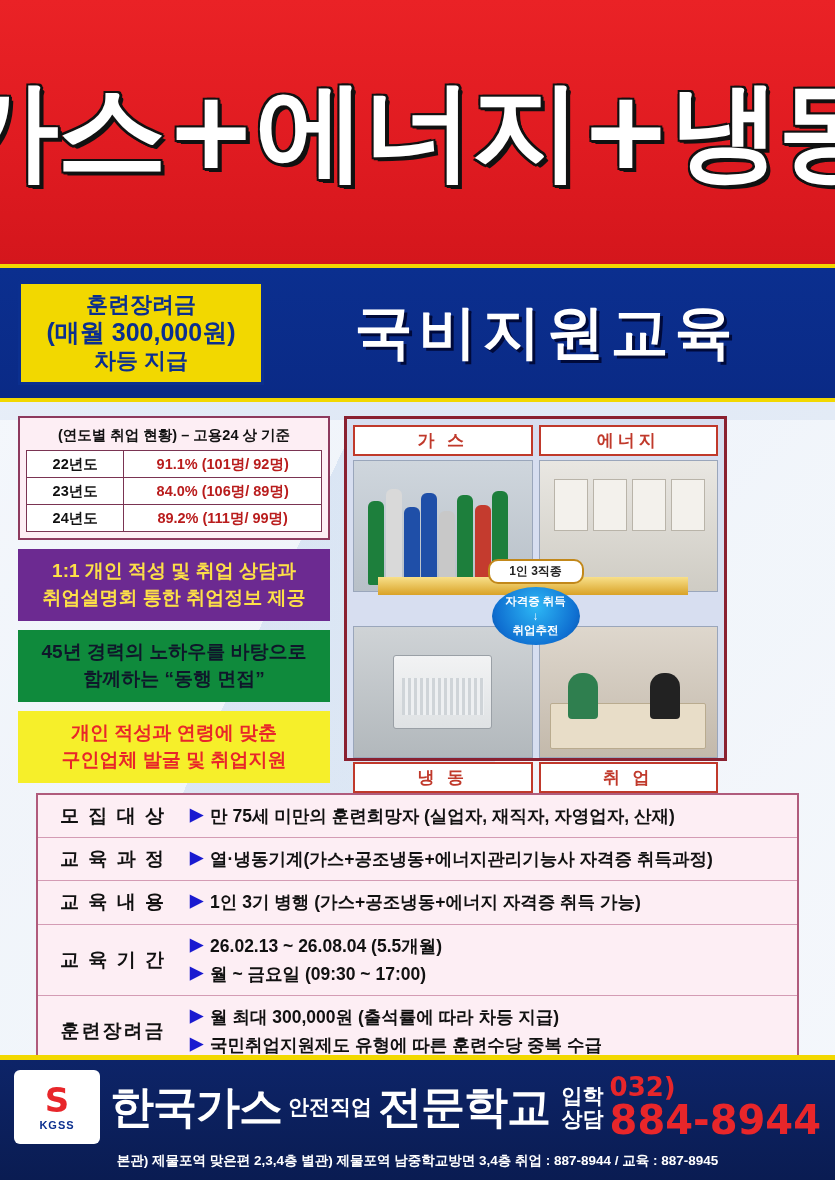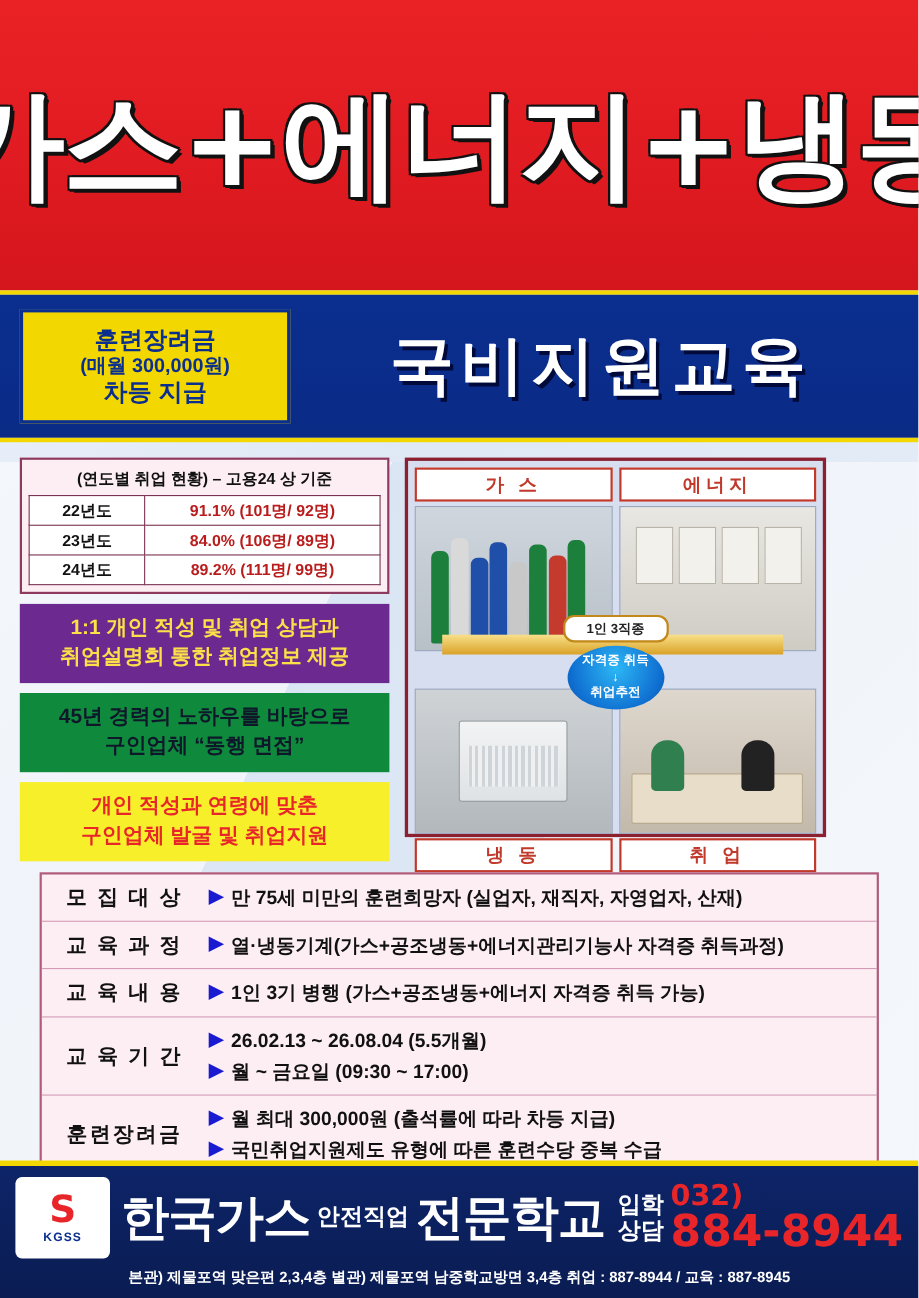--- a/index.html
+++ b/index.html
@@ -63,40 +63,40 @@
     border: 3px solid #0b2f8f;
     display:flex; flex-direction:column; align-items:center; justify-content:center;
     line-height: 1.18;
   }
   .subsidy-box div {
     color: #0b2f8f;
     font-weight: 800;
     font-size: 22px;
     white-space: nowrap;
   }
-  .subsidy-box .l2 { font-size: 18px; }
+  .subsidy-box .l2 { font-size: 25px; }
   .gov-title {
     flex:1;
     text-align:center;
     font-size: 58px;
     font-weight: 900;
     color: #ffffff;
     letter-spacing: 6px;
     text-shadow: 3px 3px 0 #000a3a;
     padding-left: 12px;
   }
 
   
   .main {
     position:relative; z-index:2;
     padding: 14px 18px 0 18px;
     height: 548px;
   }
   .main-top { display:flex; gap: 14px; }
-  .left-col { width: 336px; }
+  .left-col { width: 312px; }
   .right-col { width: 383px; }
 
   
   .stats {
     background:#fdeef4;
     border: 2px solid #8d3a5e;
     padding: 5px 6px 6px 6px;
   }
   .stats-title {
     text-align:center;
@@ -313,21 +313,21 @@
             </table>
         </div>
 
         <div class="blk purple">
           <div>1:1 개인 적성 및 취업 상담과</div>
           <div>취업설명회 통한 취업정보 제공</div>
         </div>
 
         <div class="blk green">
           <div>45년 경력의 노하우를 바탕으로</div>
-          <div>구인업체  “동행 면접”</div>
+          <div>함께하는  “동행 면접”</div>
         </div>
 
         <div class="blk yellow">
           <div>개인 적성과 연령에 맞춘</div>
           <div>구인업체 발굴 및 취업지원</div>
         </div>
       </div>
 
       <div class="right-col">
         <div class="photos">

